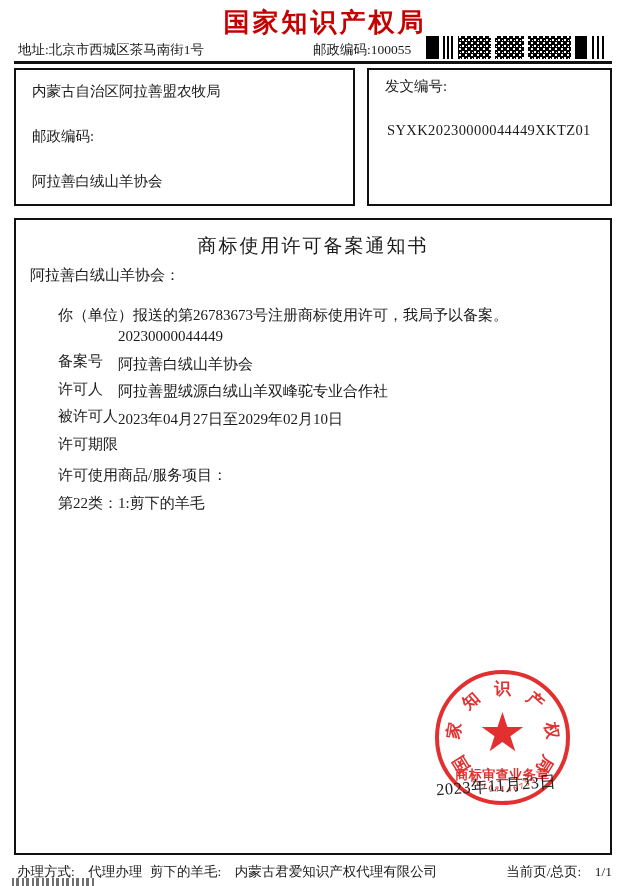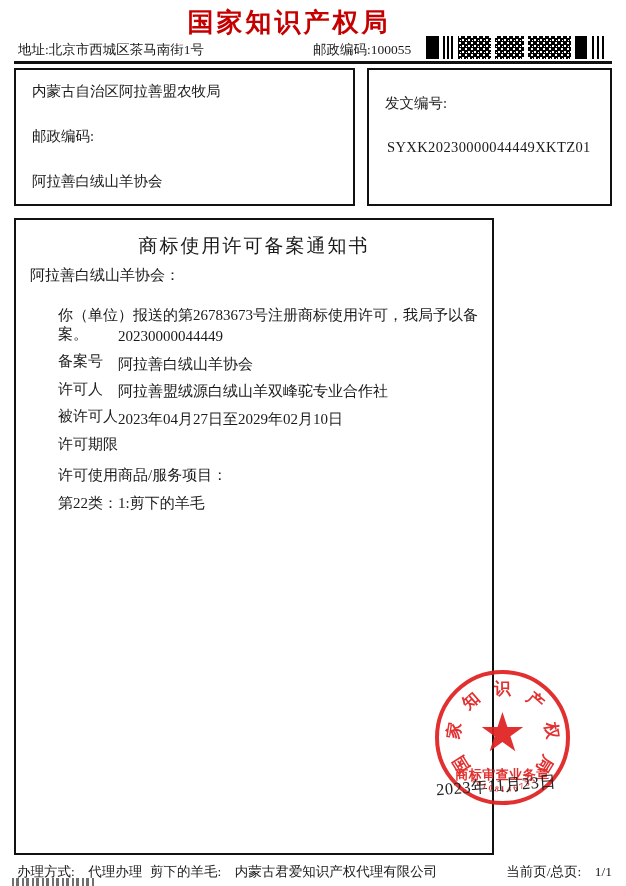--- a/index.html
+++ b/index.html
@@ -3,36 +3,36 @@
 <meta charset="utf-8">
 <style>
   html,body{margin:0;padding:0;background:#fff;}
   .page{
     position:relative;width:626px;height:886px;background:#ffffff;overflow:hidden;
     font-family:"Liberation Serif","DejaVu Serif",serif;color:#1a1a1a;
   }
   
   .agency-title{
     position:absolute;top:5px;left:0;width:578px;text-align:center;
-    font-size:26px;font-weight:700;letter-spacing:3px;color:#c40000;
+    font-size:26px;font-weight:700;letter-spacing:3px;color:#c40000;padding-left:36px;
   }
   .addr-line{position:absolute;top:41px;left:18px;font-size:13.5px;}
   .postal-line{position:absolute;top:41px;left:265px;font-size:13.5px;padding-left:48px;}
   .barcode-top{position:absolute;top:36px;left:426px;width:190px;height:23px;}
   .header-rule{position:absolute;top:61px;left:14px;width:598px;height:3px;background:#111;}
   
   .box{position:absolute;border:2px solid #111;background:#fff;box-sizing:border-box;}
   .recipient-box{left:14px;top:68px;width:341px;height:138px;padding:13px 16px;}
   .recipient-box .bx-line{font-size:14.5px;line-height:16px;}
   .recipient-box .bx-line + .bx-line{margin-top:29px;}
-  .docnumber-box{left:367px;top:68px;width:245px;height:138px;padding:24px 16px;}
+  .docnumber-box{left:367px;top:68px;width:245px;height:138px;padding:7px 16px;}
   .docnumber-box .bx-label{font-size:14.5px;}
   .docnumber-box .bx-value{margin-top:26px;font-size:14.5px;letter-spacing:0.4px;padding-left:2px;}
   
-  .notice-box{left:14px;top:218px;width:480px;height:637px;}
+  .notice-box{left:14px;top:218px;width:598px;height:637px;}
   .notice-title{position:absolute;top:13px;left:0;width:100%;text-align:center;
     font-size:19px;letter-spacing:2px;font-weight:500;}
   .addressee{position:absolute;top:46px;left:14px;font-size:15px;}
   .body-para{position:absolute;top:77px;left:42px;font-size:15px;margin-top:9px;}
   .fields{position:absolute;top:103px;left:42px;right:12px;}
   .field-row{display:flex;height:27.5px;line-height:27.5px;font-size:15px;}
   .field-label{width:60px;flex:0 0 60px;margin-top:25px;}
   .field-value{flex:1;}
   .goods-header{position:absolute;top:242px;left:42px;font-size:15px;line-height:27.5px;}
   .goods-line{position:absolute;top:270px;left:42px;font-size:15px;line-height:27.5px;}

